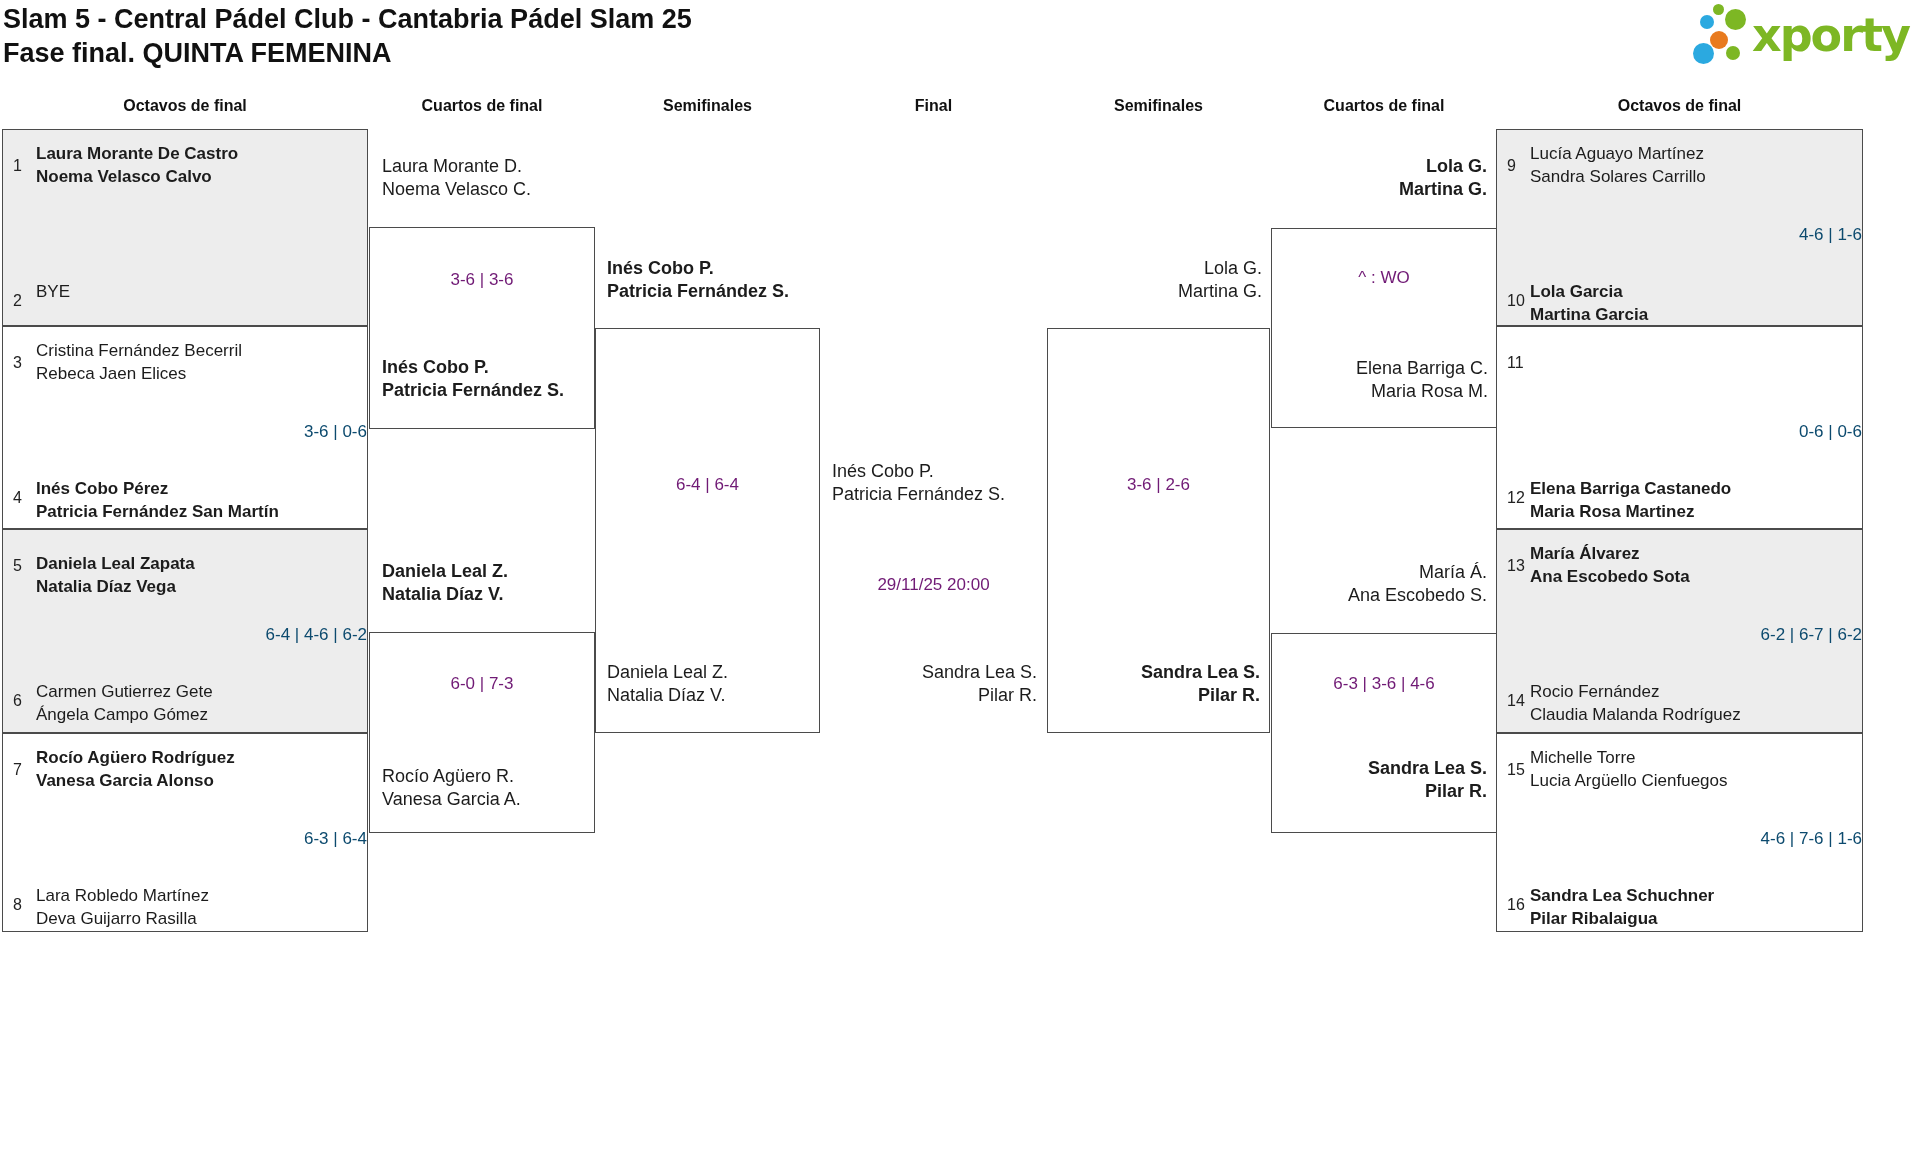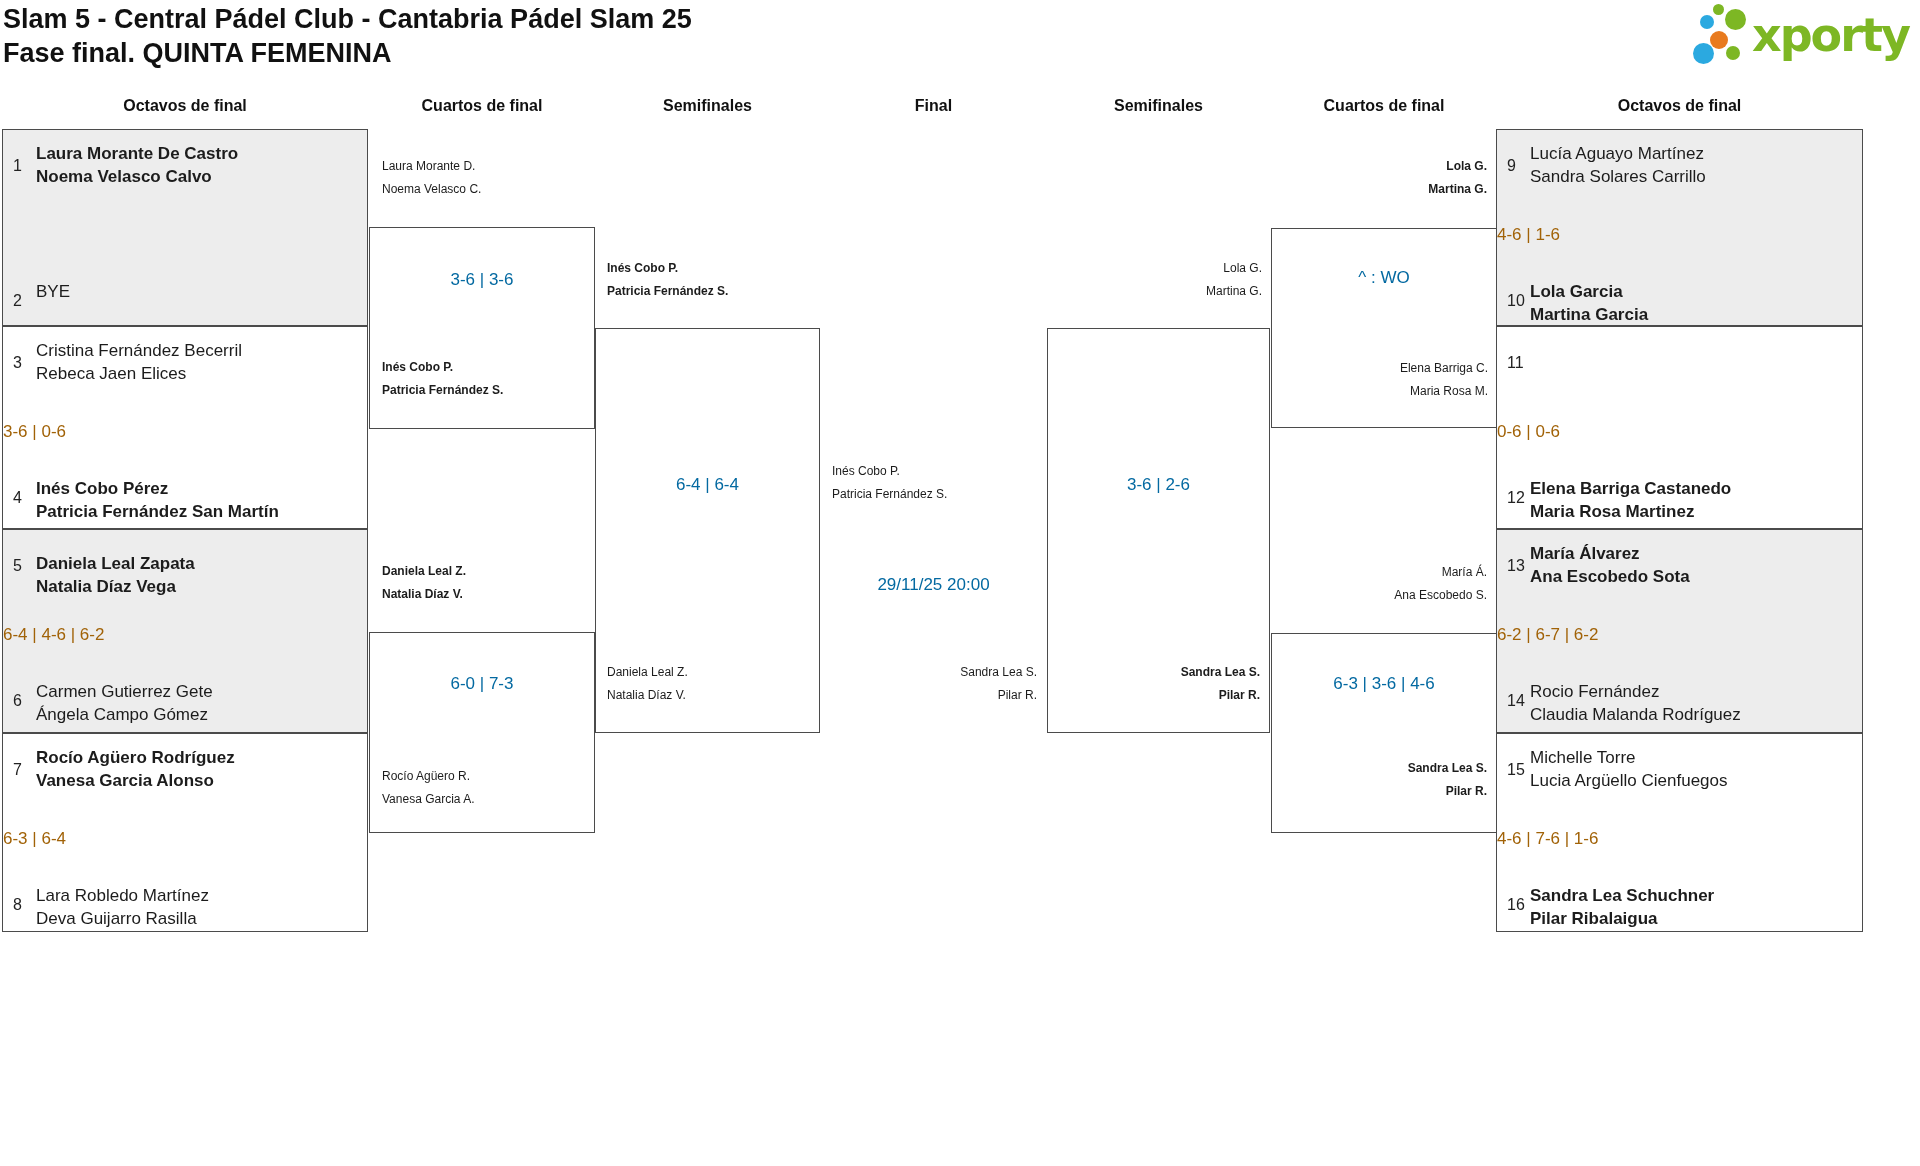--- a/index.html
+++ b/index.html
@@ -9,25 +9,25 @@
     overflow:hidden;
   }
   .abs{position:absolute;}
   .title-line{font-weight:bold;font-size:27px;line-height:34px;color:#111;white-space:nowrap;}
   .round-header{position:absolute;top:97px;text-align:center;font-size:16px;font-weight:600;color:#111;}
   .box{position:absolute;border:1px solid #4b4b4b;box-sizing:border-box;background:#ffffff;}
   .box.gray{background:#ededed;}
   .seed{position:absolute;left:10px;width:24px;font-size:16px;color:#222;}
   .team{position:absolute;left:33px;font-size:17px;line-height:23px;white-space:nowrap;}
   .team.bold{font-weight:bold;}
-  .score{position:absolute;left:0;width:100%;text-align:left;font-size:17px;color:#a16207;}
-  .ft{position:absolute;font-size:12px;line-height:23px;white-space:nowrap;}
+  .score{position:absolute;left:0;width:100%;text-align:right;font-size:17px;color:#0c4a6e;}
+  .ft{position:absolute;font-size:18px;line-height:23px;white-space:nowrap;}
   .ft.bold{font-weight:bold;}
   .ft.ra{text-align:right;}
-  .fscore{position:absolute;text-align:center;font-size:17px;color:#0369a1;}
+  .fscore{position:absolute;text-align:center;font-size:17px;color:#701a75;}
   
   .logo{position:absolute;left:1690px;top:2px;width:226px;height:68px;}
   .dot{position:absolute;border-radius:50%;}
   .logo-text{position:absolute;left:62px;top:6px;font-size:46px;font-weight:bold;color:#7db724;letter-spacing:-2px;font-family:"DejaVu Sans",sans-serif;}
 </style>
 </head>
 <body>
 
 <div class="abs" style="left:3px;top:2px;">
   <div class="title-line">Slam 5 - Central Pádel Club - Cantabria Pádel Slam 25</div>

